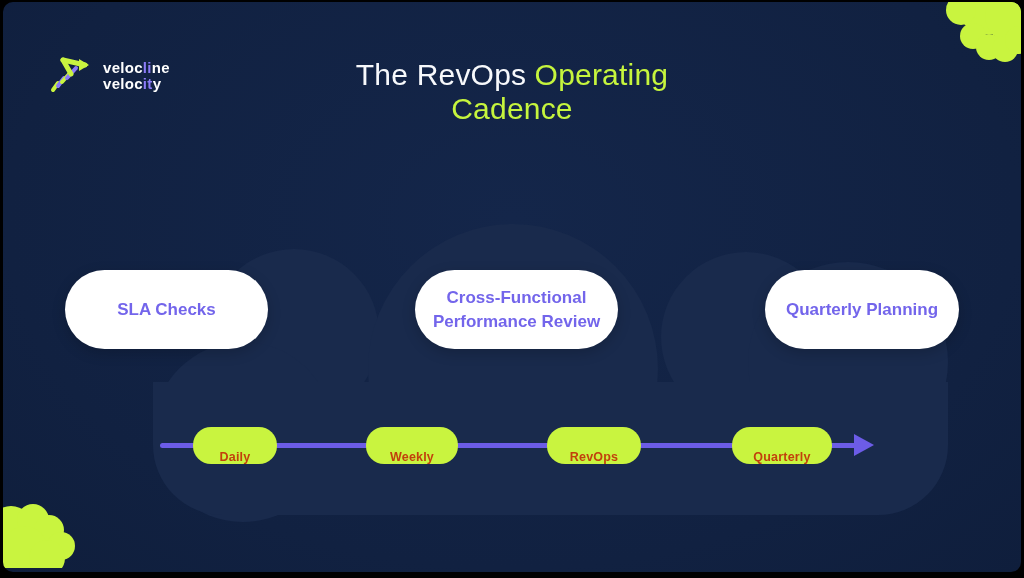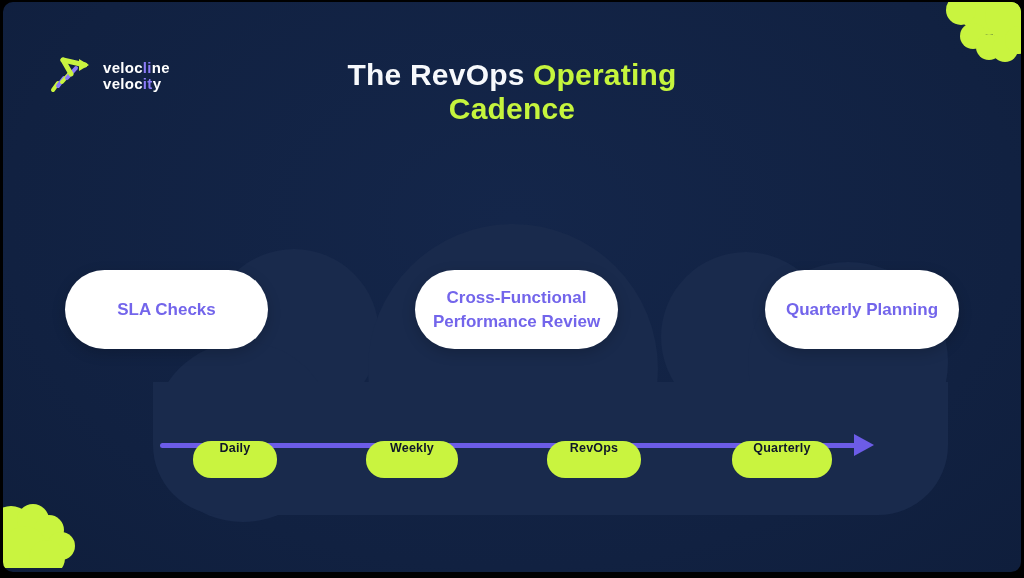--- a/index.html
+++ b/index.html
@@ -23,21 +23,21 @@
 
   
   .logo{position:absolute;left:46px;top:50px;display:flex;align-items:center;gap:8px;}
   .logo-text{font-size:15px;line-height:16px;font-weight:700;color:#ffffff;letter-spacing:.3px;}
   .logo-accent{color:#8b7bf7;}
 
   
   .title{
     position:absolute;left:0;right:0;top:56px;
     text-align:center;
-    font-size:30px;line-height:34px;font-weight:700;
+    font-size:30px;line-height:34px;font-weight:400;
     color:#f7f9fc;letter-spacing:.2px;
   }
   .title .accent{color:#c6f53d;}
   .title .gap{margin-left:.28em;}
 
   
   .stages{
     position:absolute;left:62px;top:268px;width:894px;height:79px;
     display:flex;justify-content:space-between;align-items:stretch;gap:18px;
   }
@@ -63,22 +63,22 @@
   .tl-arrow{
     position:absolute;left:851px;top:432px;
     width:0;height:0;
     border-left:20px solid #6c5ce7;
     border-top:11px solid transparent;
     border-bottom:11px solid transparent;
   }
   .tl-pill{
     position:absolute;top:425px;height:37px;
     background:#c9f43f;border-radius:18px;
-    display:flex;align-items:flex-start;justify-content:center;
-    color:#0f172a;font-size:12.5px;font-weight:700;letter-spacing:.2px;margin-top:14px;
+    display:flex;align-items:flex-end;justify-content:center;
+    color:#c2410c;font-size:12.5px;font-weight:700;letter-spacing:.2px;
   }
   .tl-daily{left:190px;width:84px;}
   .tl-weekly{left:363px;width:92px;}
   .tl-monthly{left:544px;width:94px;}
   .tl-quarterly{left:729px;width:100px;}
 
   
   .corner{position:absolute;}
   .corner.tr{right:0;top:0;}
   .corner.bl{left:0;bottom:0;}

